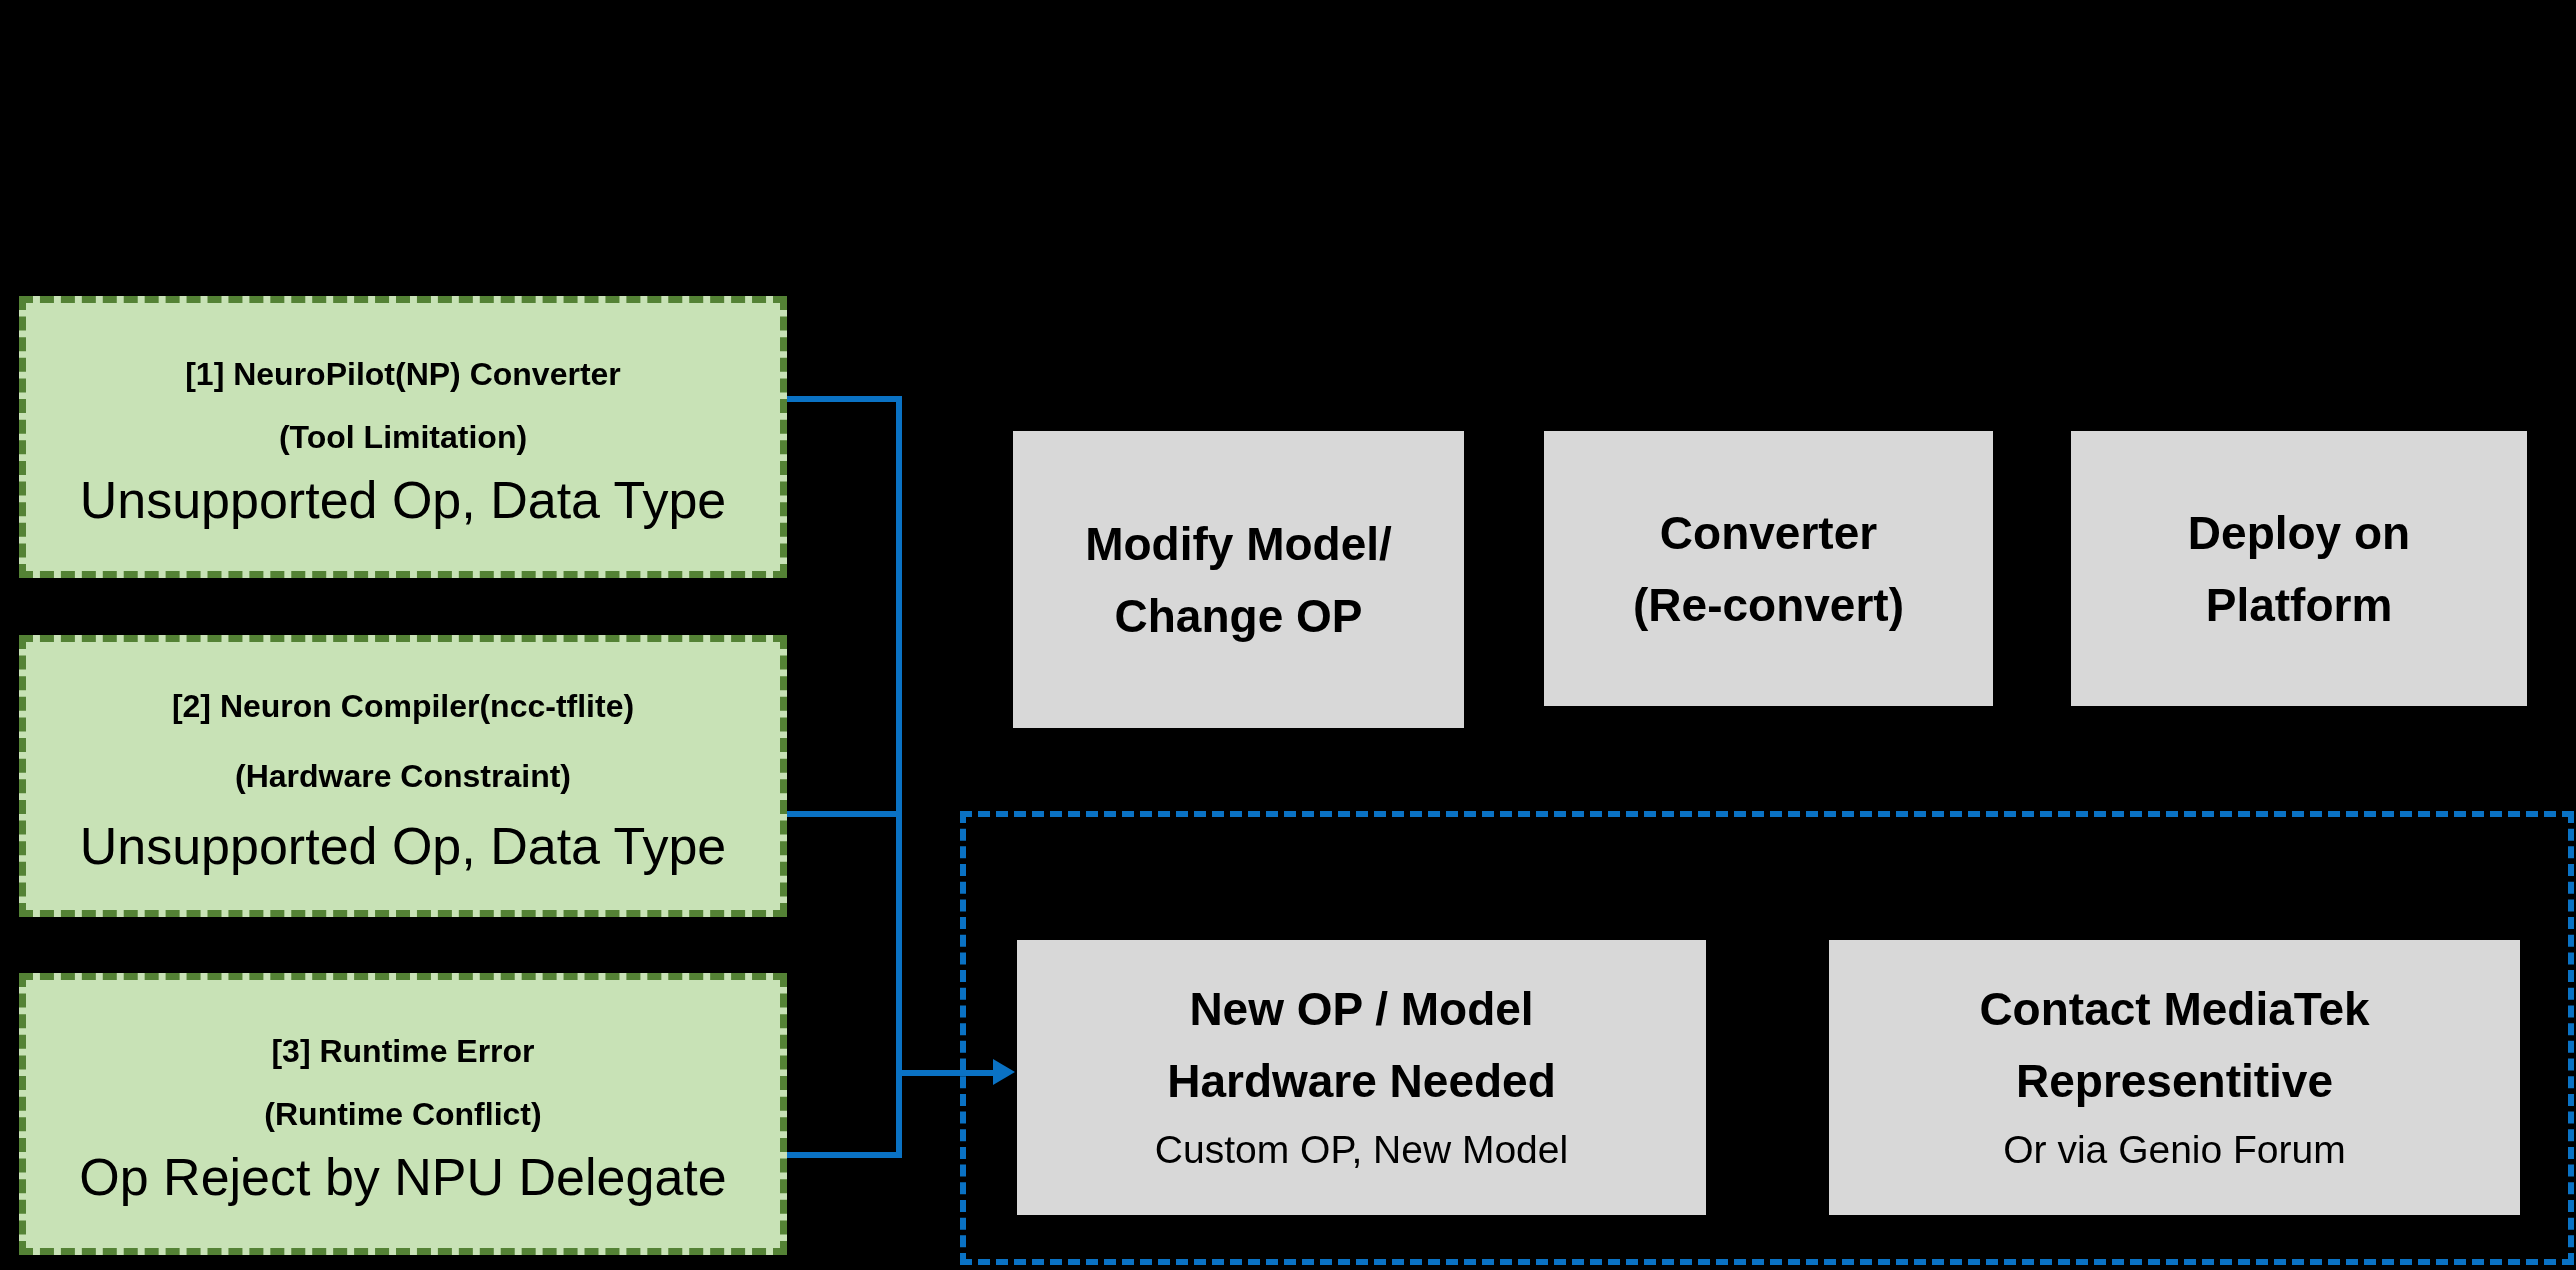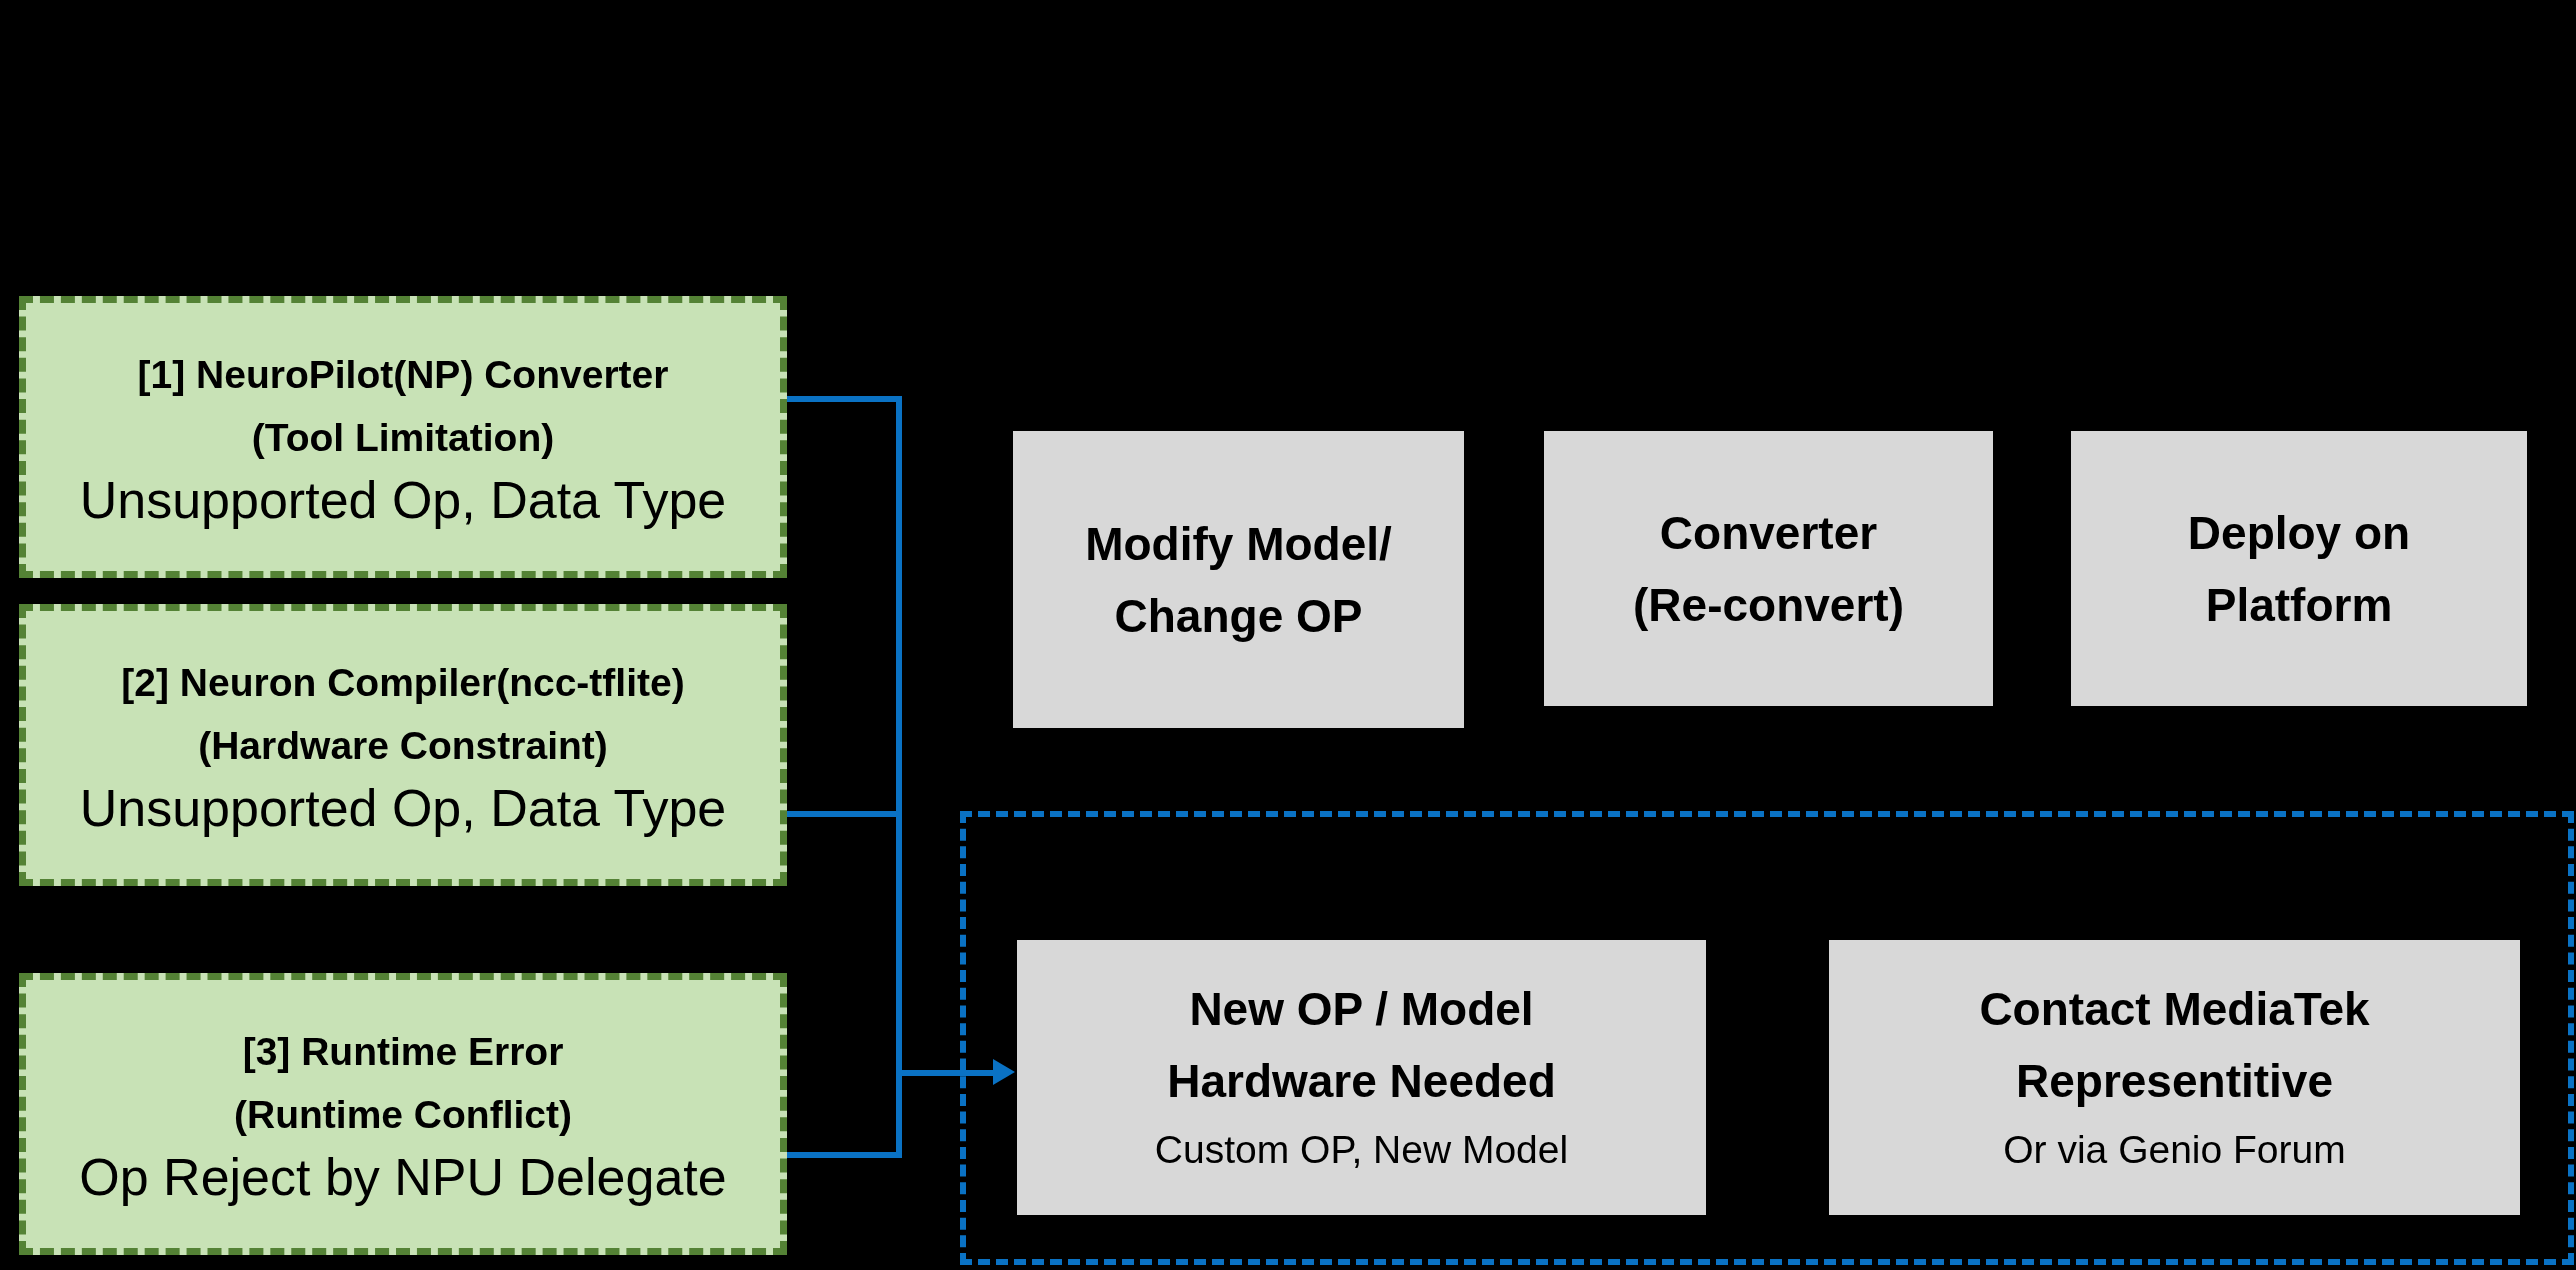--- a/index.html
+++ b/index.html
@@ -29,21 +29,21 @@
     display: flex;
     flex-direction: column;
     justify-content: center;
     align-items: center;
     text-align: center;
     color: #000000;
   }
   .green-box .title,
   .green-box .subtitle {
     font-weight: bold;
-    font-size: 39px;
+    font-size: 32px;
     line-height: 63px;
     white-space: nowrap;
   }
   .green-box .detail {
     font-weight: normal;
     font-size: 52px;
     line-height: 63px;
     white-space: nowrap;
   }
   
@@ -98,21 +98,21 @@
 <body>
 
 <div id="stage">
 
   <div class="green-box" style="top:296px;">
     <div class="title">[1] NeuroPilot(NP) Converter</div>
     <div class="subtitle">(Tool Limitation)</div>
     <div class="detail">Unsupported Op, Data Type</div>
   </div>
 
-  <div class="green-box" style="top:604px;">
+  <div class="green-box" style="top:635px;gap:7px;">
     <div class="title">[2] Neuron Compiler(ncc-tflite)</div>
     <div class="subtitle">(Hardware Constraint)</div>
     <div class="detail">Unsupported Op, Data Type</div>
   </div>
 
   <div class="green-box" style="top:973px;text-align:center;">
     <div class="title">[3] Runtime Error</div>
     <div class="subtitle">(Runtime Conflict)</div>
     <div class="detail">Op Reject by NPU Delegate</div>
   </div>

